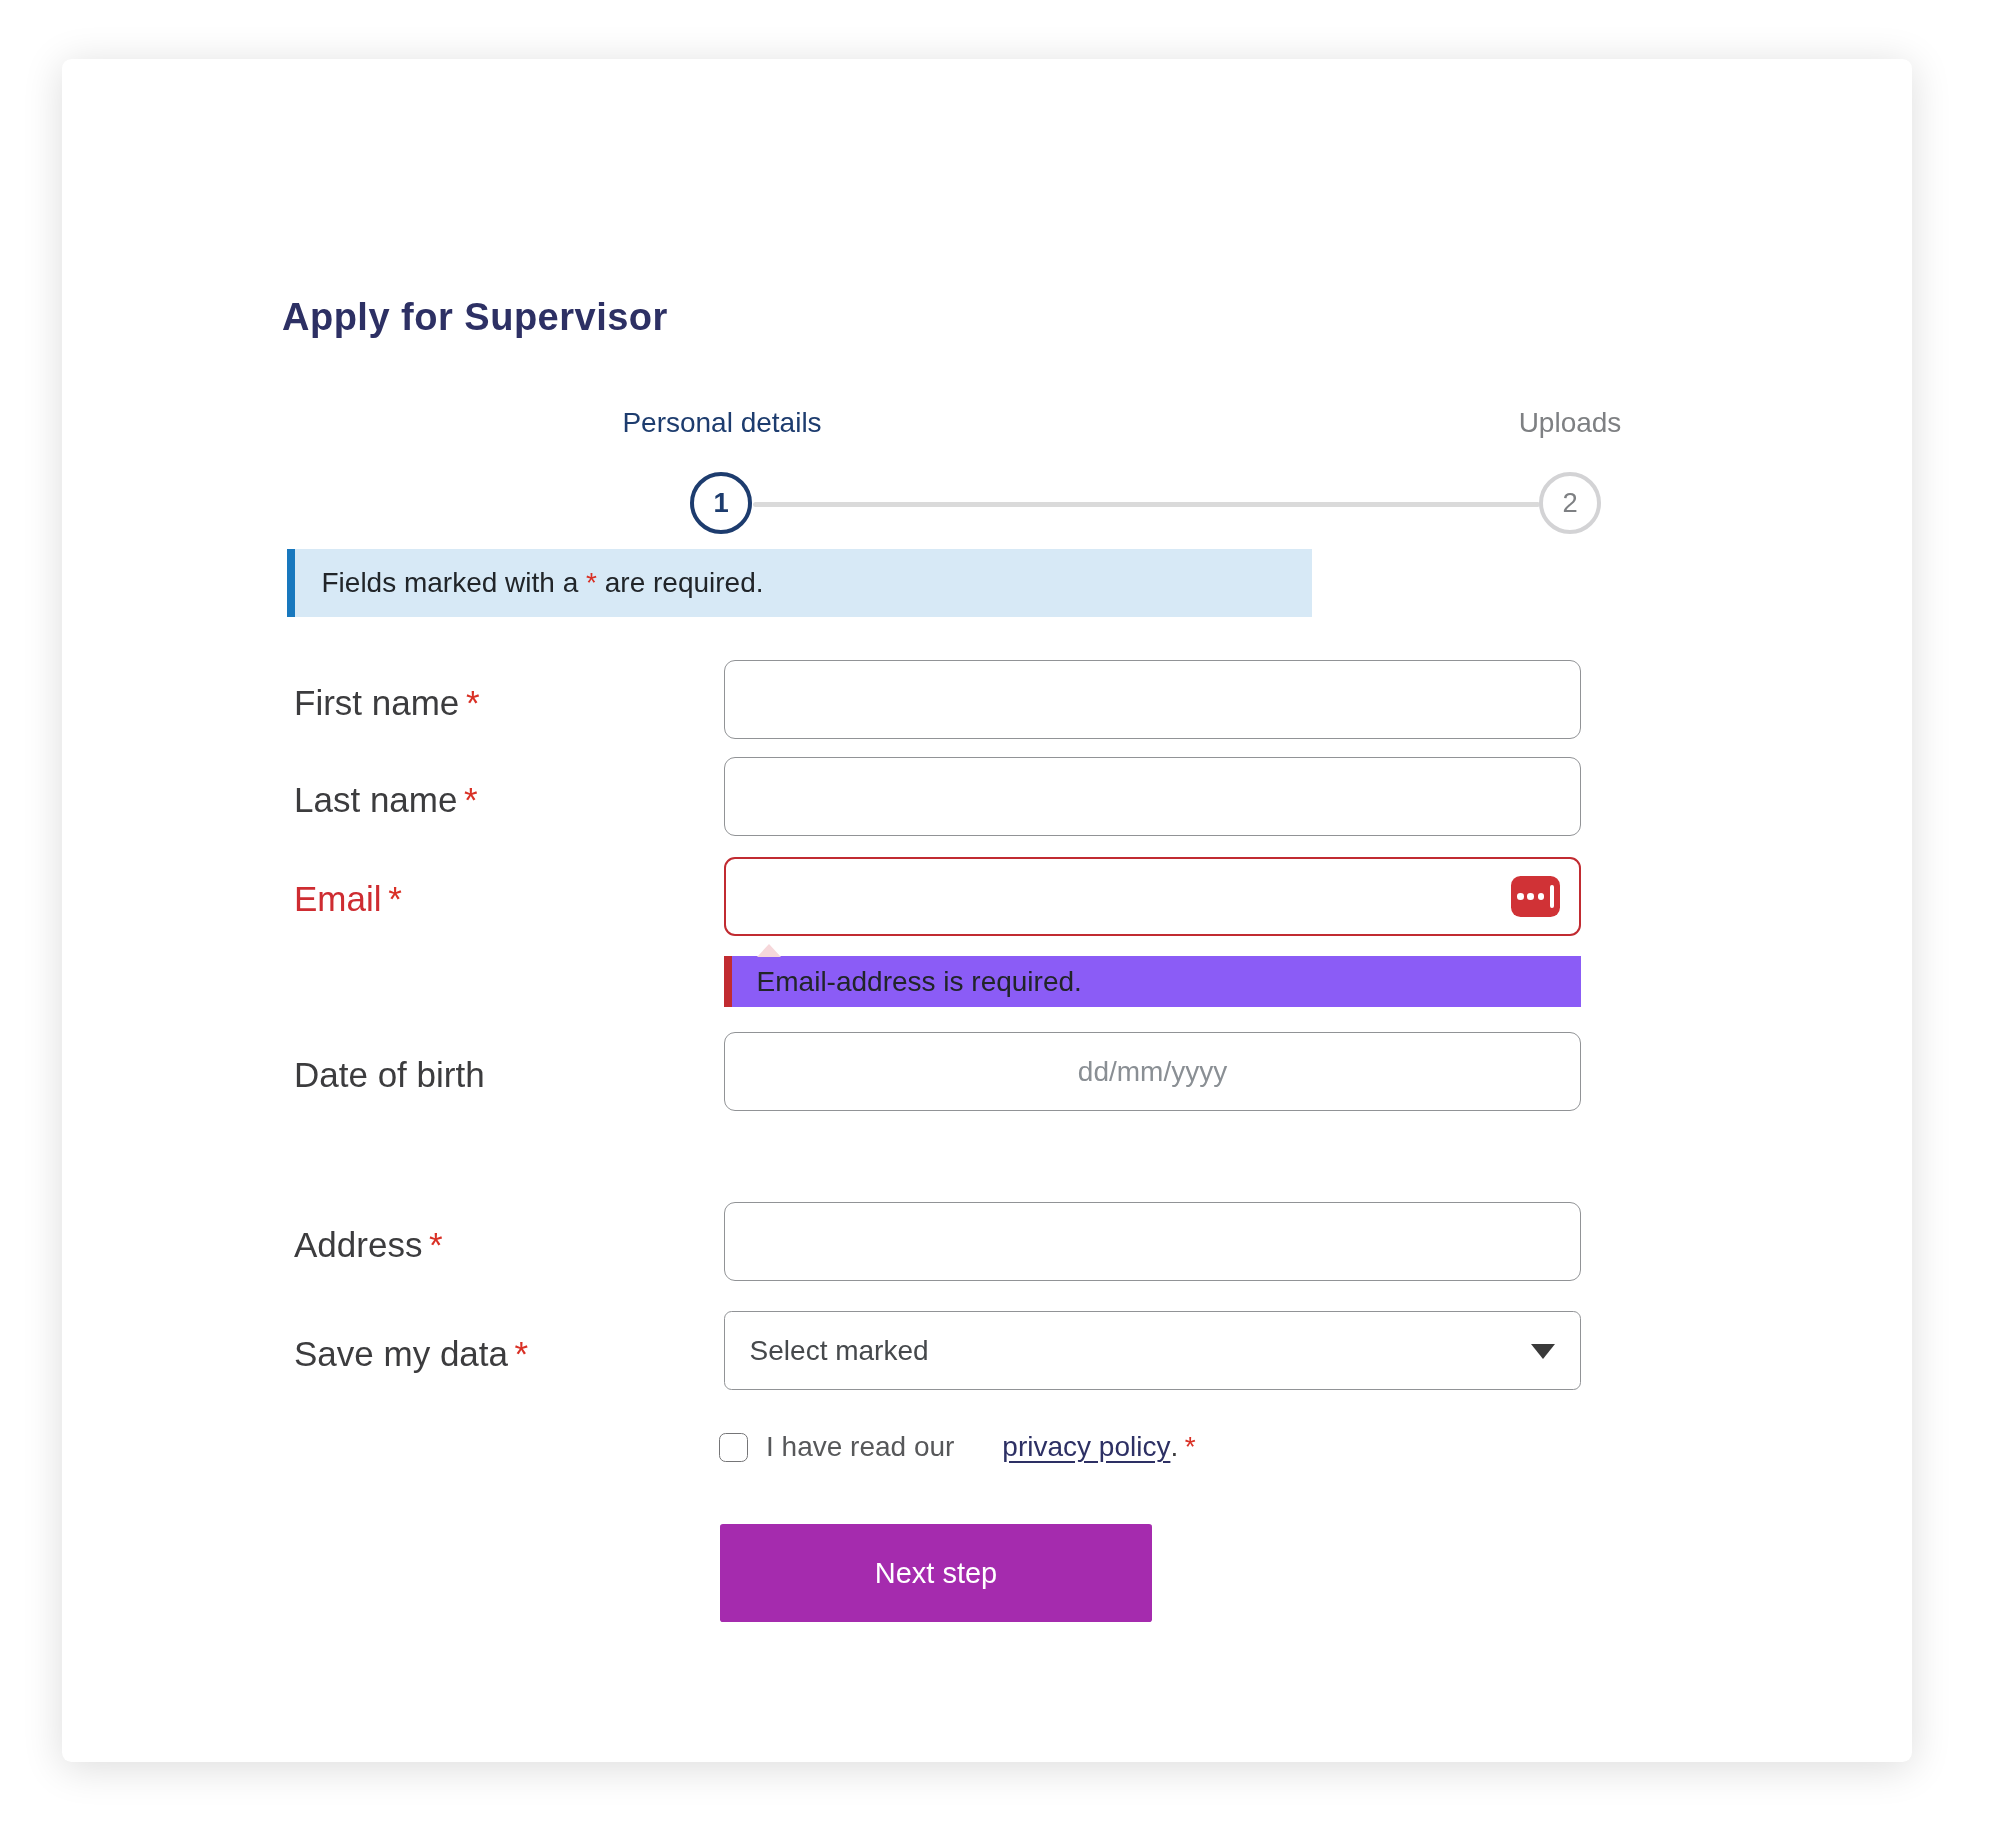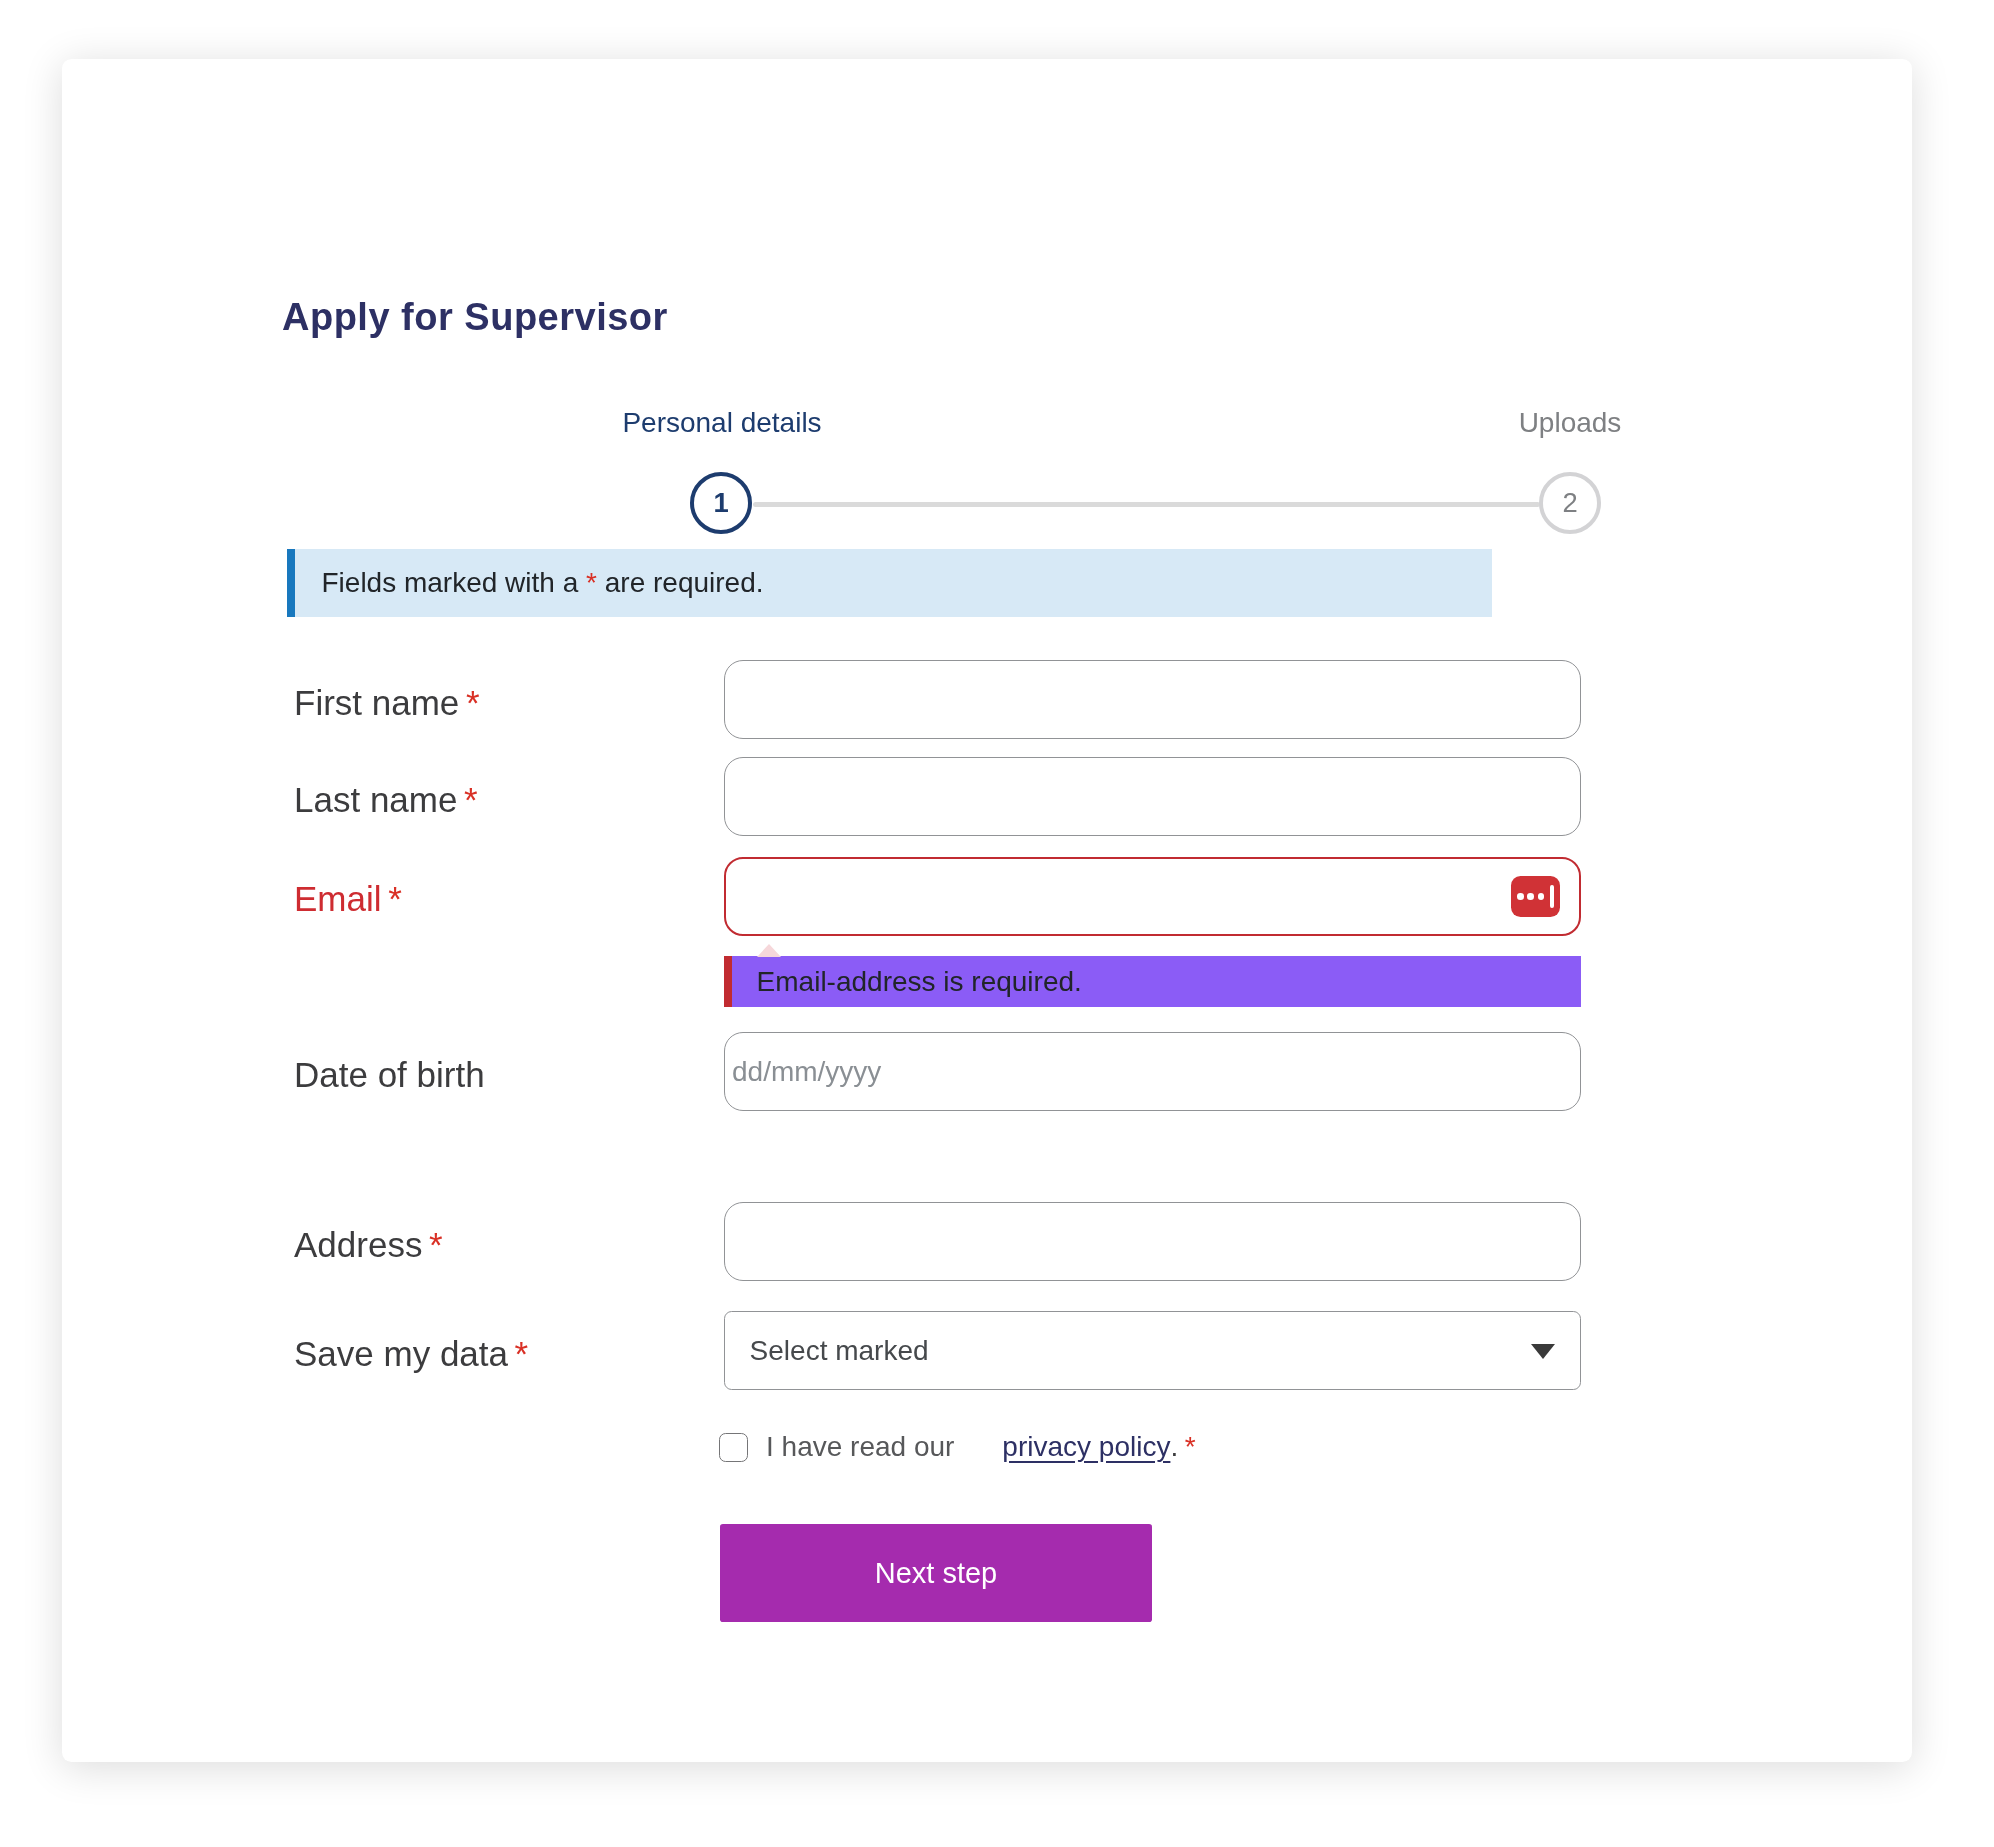--- a/index.html
+++ b/index.html
@@ -24,21 +24,21 @@
                background:#dadada; border-radius:2.8px; }
   .step-circle {
     position:absolute; top:65px; width:62px; height:62px; border-radius:50%;
     background:#fff; display:flex; align-items:center; justify-content:center;
     font-size:27.4px;
   }
   .step-circle.c1 { left:628px; border:4.7px solid #1d3c6e; color:#1d3c6e; font-weight:700; }
   .step-circle.c2 { left:1477px; border:4.7px solid #d3d3d5; color:#7e8083; font-weight:400; }
   
   .banner {
-    position:absolute; left:225px; top:490px; width:1205px;
+    position:absolute; left:225px; top:490px; width:1025px;
     background:#d7e9f6; border-left:8.5px solid #1878be;
     padding:18px 26.5px; font-size:28px; color:#212529;
   }
   .callout {
     position:absolute; left:662px; width:857px;
     padding:9.5px 24.6px; font-size:28px; color:#212529; border-left:8.5px solid;
   }
   .callout::before {
     content:""; position:absolute; top:-12.3px; left:24.6px;
     border-left:12.3px solid transparent; border-right:12.3px solid transparent;
@@ -49,23 +49,24 @@
   .callout.info  { top:1070px; background:#d7e9f6; border-left-color:#1878be; }
   .callout.info::before  { border-bottom-color:#d7e9f6; }
   
   .field-label {
     position:absolute; left:232px; font-size:35px; color:#3c3c3e; white-space:nowrap;
   }
   .req { color:#d93025; margin-left:6.6px; }
   .field-label.error-label { color:#ce2c31; }
   .control { position:absolute; left:662px; width:857px; height:79px; }
   .control input {
-    width:100%; height:100%; border:1.9px solid #919396; border-radius:19px;
-    font-size:28px; padding:0 7px; color:#333; outline:none; background:#fff;
+    width:100%; height:100%; border:1.9px solid #919396; border-radius:11px;
+    font-size:28px; padding:0 13px; color:#333; outline:none; background:#fff;
     font-family:"Liberation Sans", sans-serif;
+    text-align:center;
   }
   .control input::placeholder { color:#8a8f94; opacity:1; }
   .control.invalid input { border:2.8px solid #c12b31; padding-right:91px; }
   .typing-badge {
     position:absolute; right:21px; top:19px; width:49px; height:41px;
     background:#d03236; border-radius:9.5px; display:flex; align-items:center;
     justify-content:center; gap:3.8px; cursor:pointer;
   }
   .typing-badge .dot { width:6.6px; height:6.6px; border-radius:50%; background:#fff; }
   .typing-badge .bar { width:3.8px; height:23px; background:#fff; border-radius:1.9px; margin-left:1.9px; }

